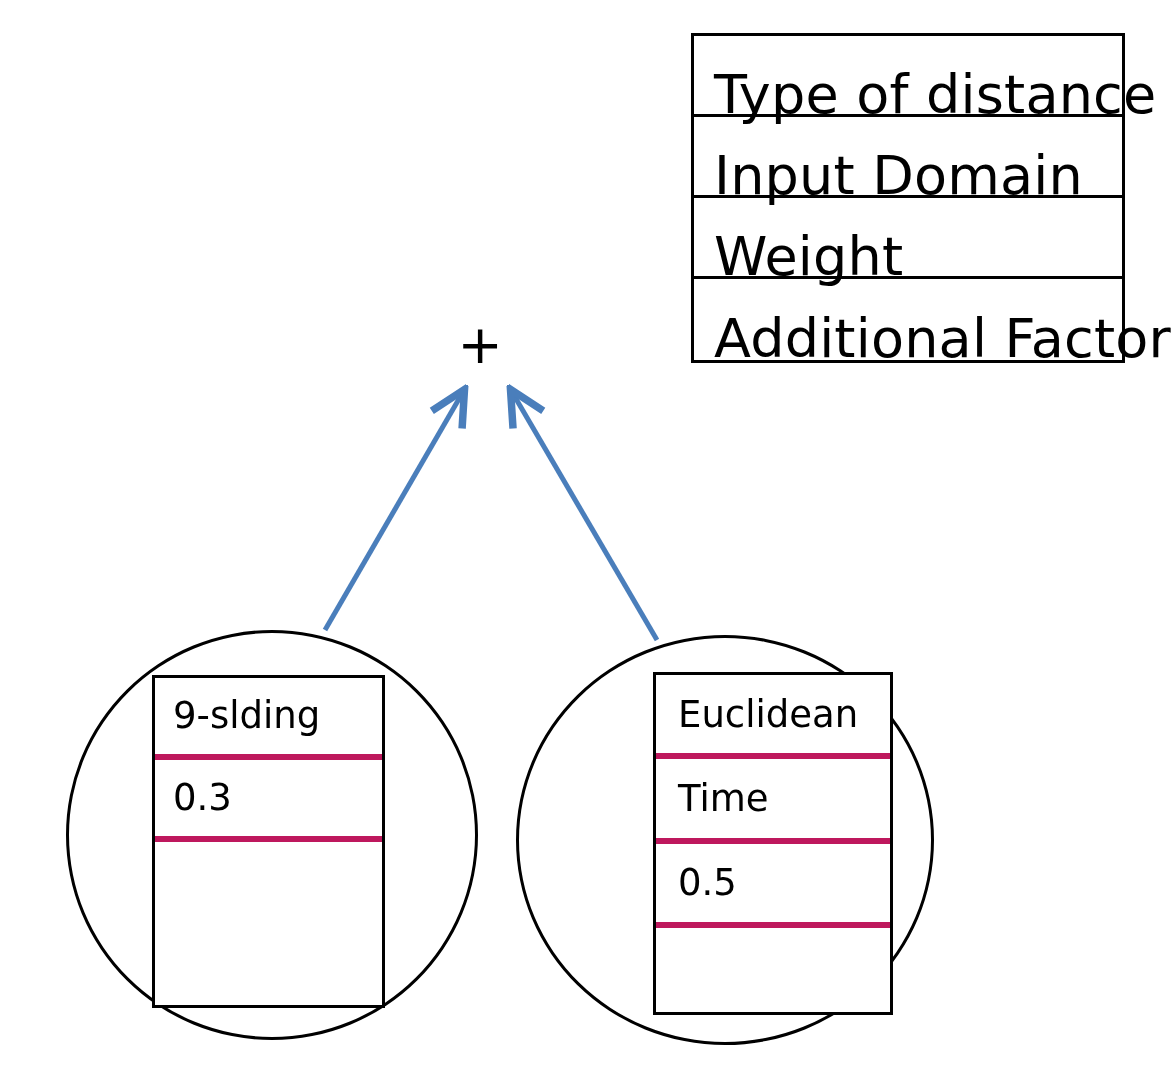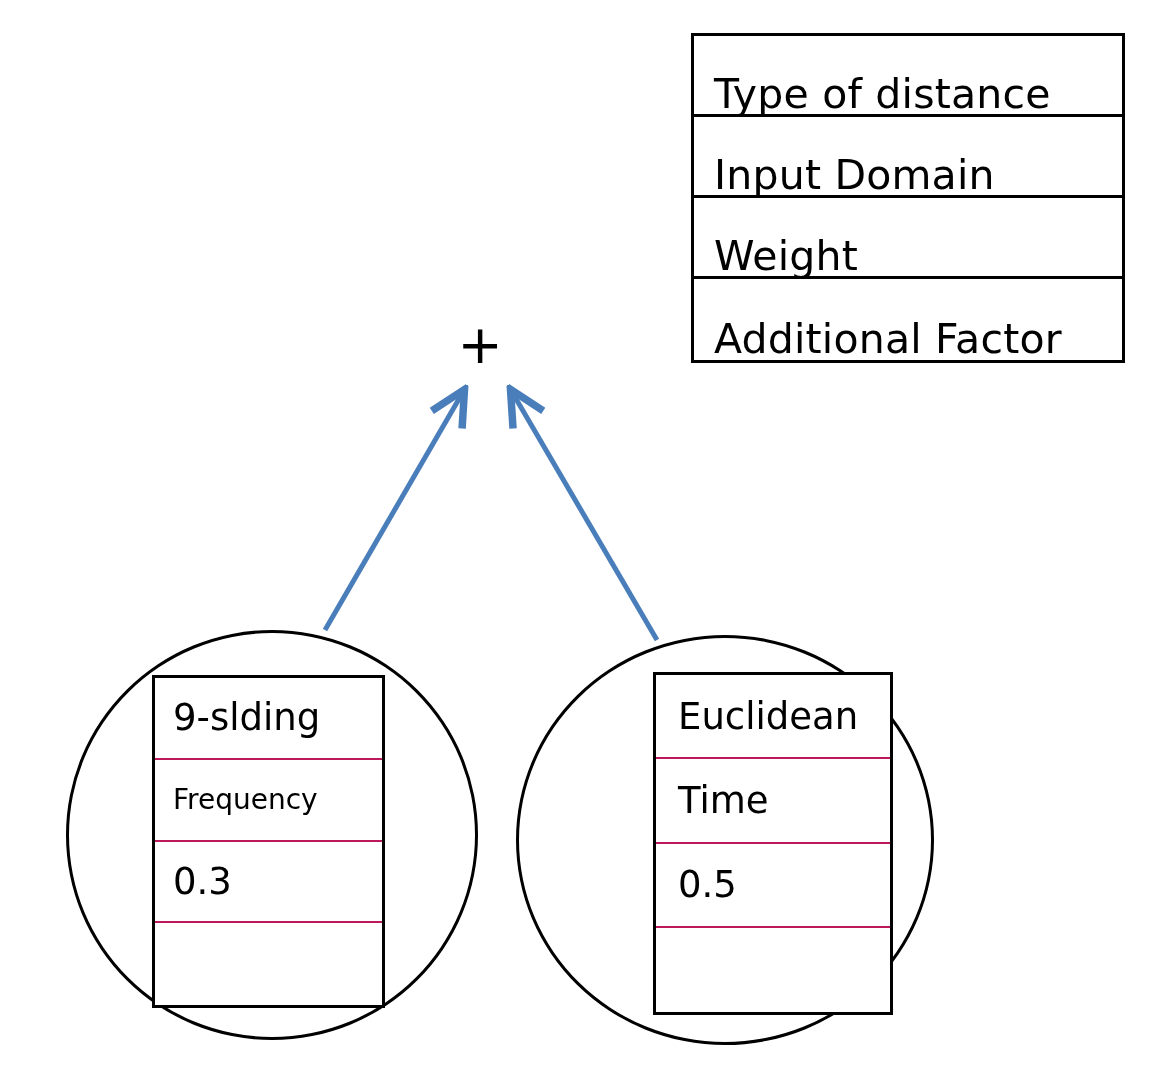--- a/index.html
+++ b/index.html
@@ -32,21 +32,21 @@
     box-sizing: border-box;
     border-bottom: 3px solid #000000;
     display: flex;
     align-items: center;
     padding-left: 20px;
   }
   #legend-table .legend-row:last-child {
     border-bottom: none;
   }
   #legend-table .legend-row span {
-    font-size: 41px;
+    font-size: 54px;
     line-height: 1;
     letter-spacing: 0.2px;
     white-space: nowrap;
     margin-top: 39px;
   }
 
   
   #plus-sign {
     position: absolute;
     left: 455px;
@@ -106,21 +106,21 @@
   #table-right {
     left: 605px;
     top: 672px;
     width: 240px;
     height: 343px;
     margin-left: 48px;
   }
   .attr-table .attr-row {
     height: 25%;
     box-sizing: border-box;
-    border-bottom: 2px solid #be185d;
+    border-bottom: 6px solid #be185d;
     display: flex;
     align-items: center;
     padding-left: 18px;
   }
   .attr-table .attr-row:last-child {
     border-bottom: none;
   }
   .attr-table .attr-row span {
     line-height: 1;
     white-space: nowrap;
@@ -161,23 +161,20 @@
   </defs>
   <line x1="325" y1="630" x2="463" y2="392" stroke="#4a7ebb" stroke-width="5" marker-end="url(#arrowhead-left)"></line>
   <line x1="657" y1="640" x2="512" y2="392" stroke="#4a7ebb" stroke-width="5" marker-end="url(#arrowhead-right)"></line>
 </svg>
 
 <div class="node-circle" id="circle-left"></div>
 <div class="attr-table" id="table-left">
   <div class="attr-row size-lg">
     <span>9-slding</span>
   </div>
-  <div class="attr-row size-sm">
-    <span>Frequency</span>
-  </div>
   <div class="attr-row size-lg">
     <span>0.3</span>
   </div>
   <div class="attr-row size-lg">
     <span></span>
   </div>
 </div>
 
 <div class="node-circle" id="circle-right"></div>
 <div class="attr-table" id="table-right">

